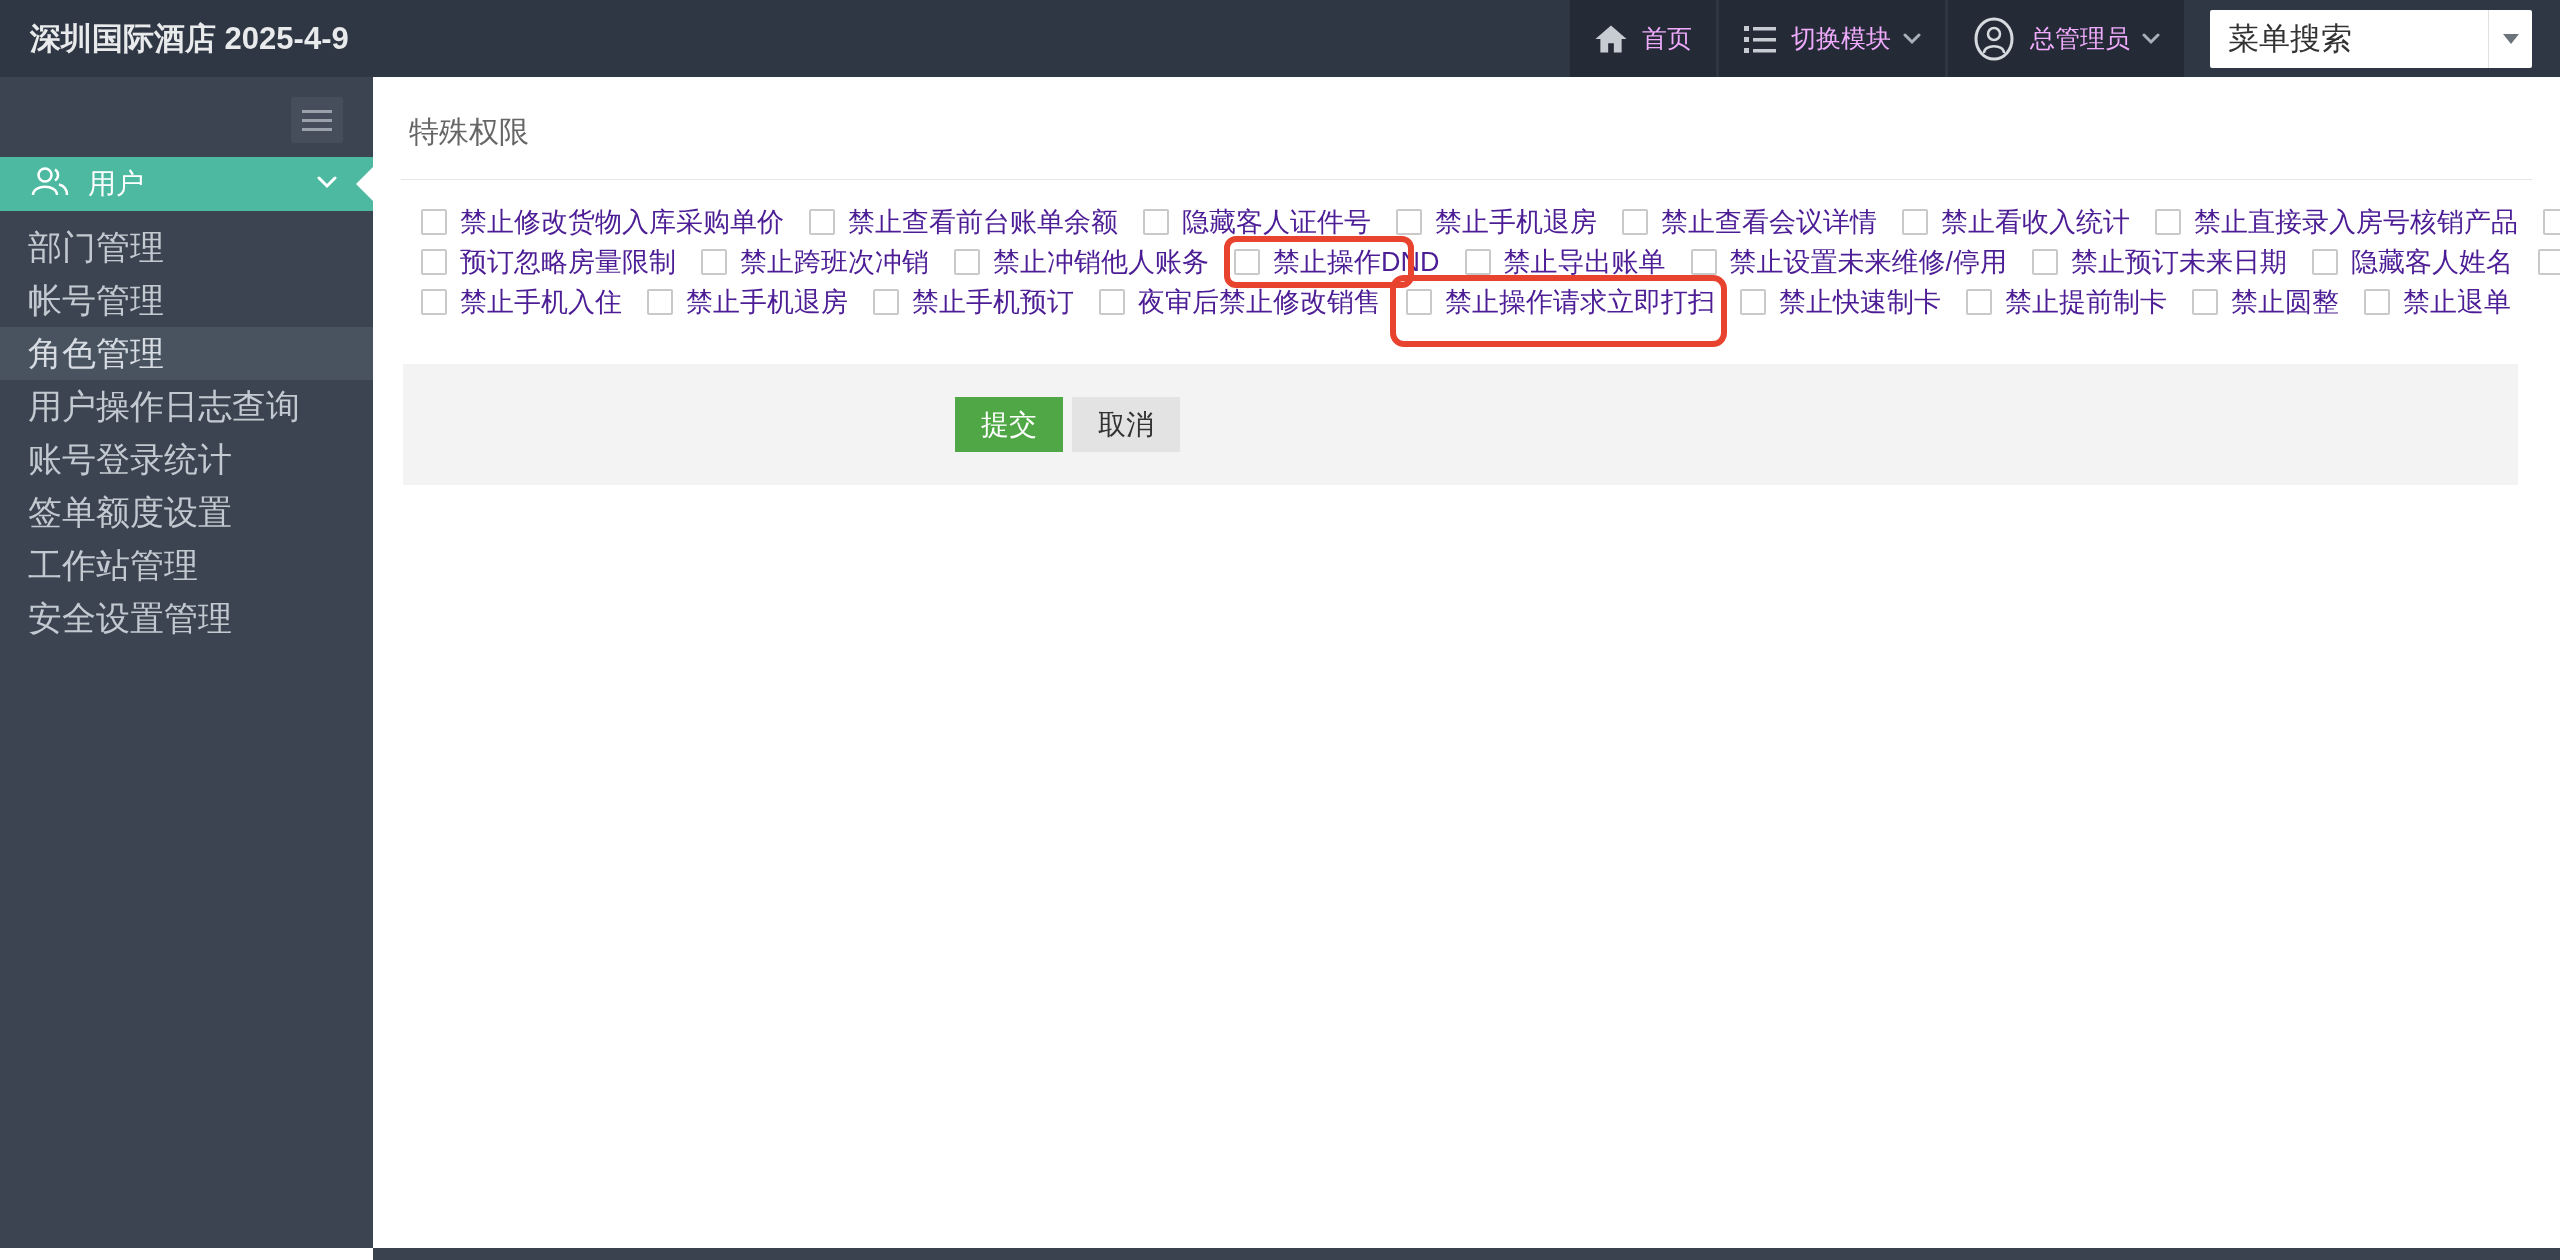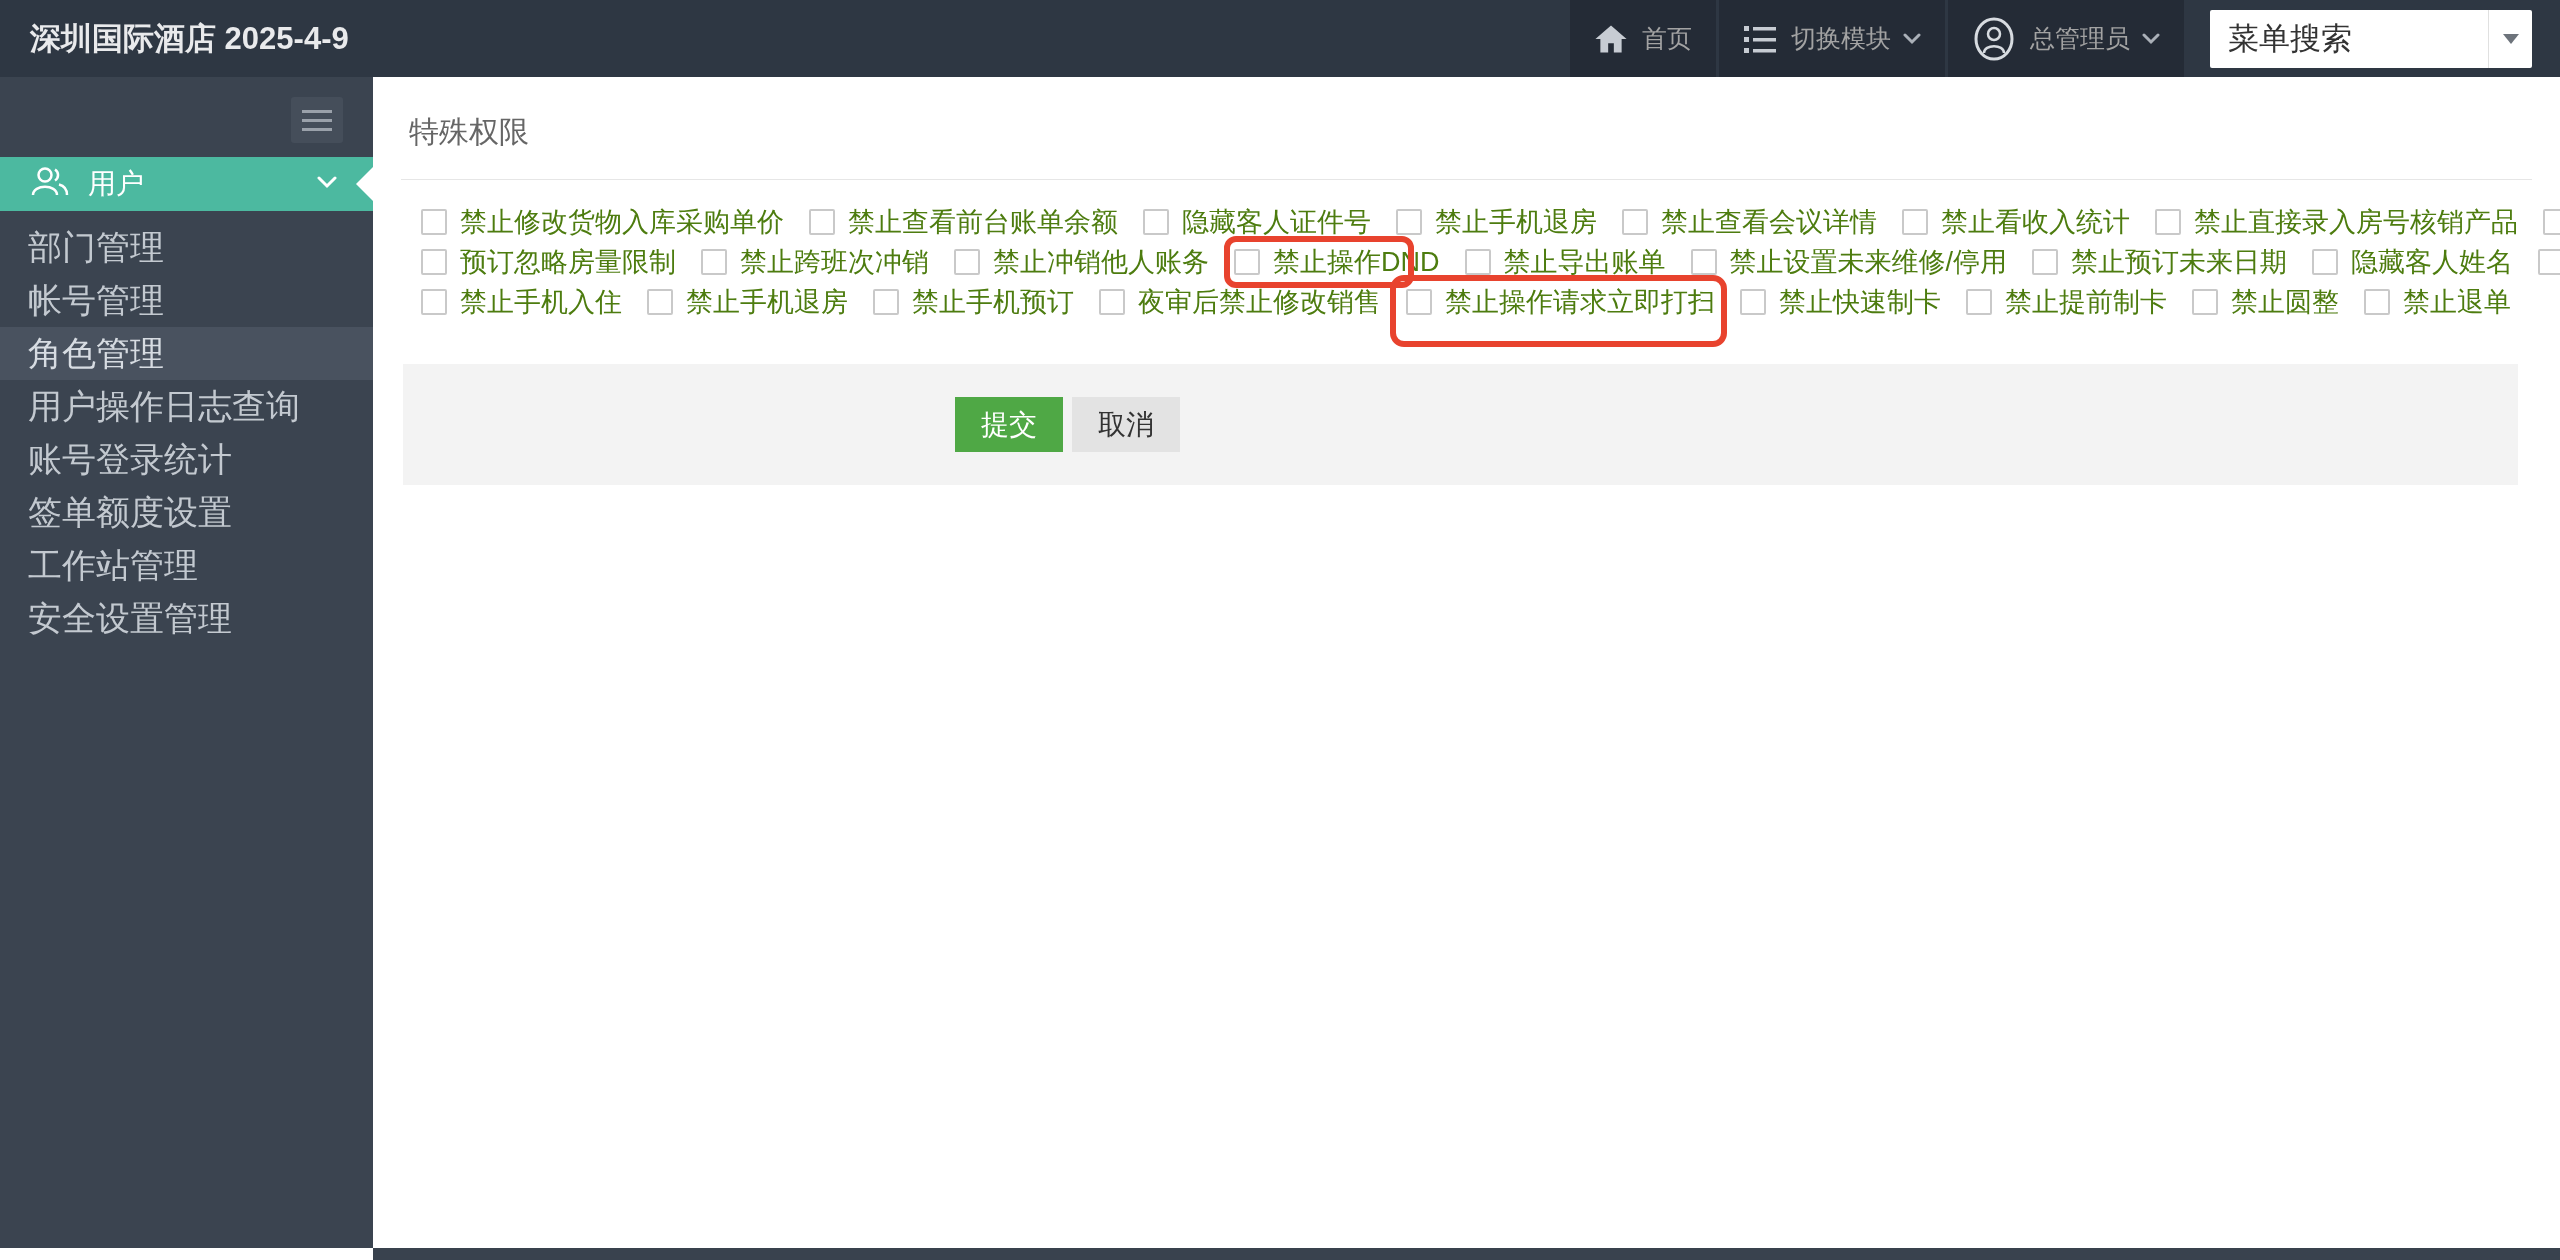--- a/index.html
+++ b/index.html
@@ -4,21 +4,21 @@
 <style>
   * { box-sizing: border-box; margin: 0; padding: 0; }
   html,body { width:2560px; height:1260px; overflow:hidden; }
   body { font-family:"Liberation Sans","DejaVu Sans",sans-serif; background:#fff; position:relative; }
 
   
   .topbar { height:77px; background:#2e3743; display:flex; align-items:stretch; }
   .app-title { color:#e9eaec; font-size:31px; font-weight:bold; line-height:77px; padding-left:30px; white-space:nowrap; }
   .topbar .spacer { flex:1; }
   .nav-block { background:#242b36; display:flex; align-items:center; padding:0 24px; margin-left:3px; cursor:pointer; }
-  .nav-block .nav-label { color:#a3a3a3; font-size:25px; margin-left:14px; white-space:nowrap; }
+  .nav-block .nav-label { color:#f0abfc; font-size:25px; margin-left:14px; white-space:nowrap; }
   .nav-block svg { display:block; }
   .chev { margin-left:12px; }
   .search-wrap { display:flex; align-items:center; padding:0 28px 0 26px; }
   .search-box { width:322px; height:58px; background:#fff; border-radius:2px; display:flex; align-items:center; position:relative; }
   .search-box input { flex:1; border:none; outline:none; font-size:31px; color:#333; padding:0 10px 0 18px; background:transparent; font-family:inherit; width:250px; }
   .search-caret-zone { width:44px; height:58px; border-left:1px solid #e0e0e0; display:flex; align-items:center; justify-content:center; cursor:pointer; }
   .search-caret { width:0; height:0; border-left:8px solid transparent; border-right:8px solid transparent; border-top:10px solid #6d737b; }
 
   
   .shell { display:flex; height:1171px; }
@@ -35,21 +35,21 @@
 
   
   .content { flex:1; background:#fff; position:relative; padding:0 28px; overflow:hidden; }
   .page-title { margin-top:35px; margin-left:8px; font-size:30px; color:#666; }
   .divider { margin-top:26px; height:1px; background:#e6e6e6; }
 
   .perm-area { margin-top:22px; margin-left:20px; }
   .perm-row { display:flex; align-items:center; height:40px; white-space:nowrap; }
   .cb { display:inline-flex; align-items:center; margin-right:25px; cursor:pointer; position:relative; }
   .cb .box { width:26px; height:26px; background:#fff; border:2px solid #c9c9c9; border-radius:2px; margin-right:13px; flex:none; }
-  .cb .lbl { font-size:27px; color:#4d7c0f; }
+  .cb .lbl { font-size:27px; color:#4c1d95; }
 
   .cb.hl-dnd::after { content:""; position:absolute; left:-10px; top:-8px; right:26px; bottom:-8px;
        border:6px solid #e8432e; border-radius:12px; pointer-events:none; }
   .cb.hl-clean::after { content:""; position:absolute; left:-16px; top:-9px; right:-12px; bottom:-27px;
        border:6px solid #e8432e; border-radius:14px; pointer-events:none; }
 
   .btn-band { margin-top:42px; margin-left:2px; margin-right:14px; height:121px; background:#f3f3f3; display:flex; align-items:center; padding-left:552px; }
   .btn { height:55px; border:none; font-size:28px; font-family:inherit; cursor:pointer; padding:0 26px; }
   .btn-submit { background:#4fa845; color:#fff; }
   .btn-cancel { background:#e3e3e3; color:#333; margin-left:9px; }

